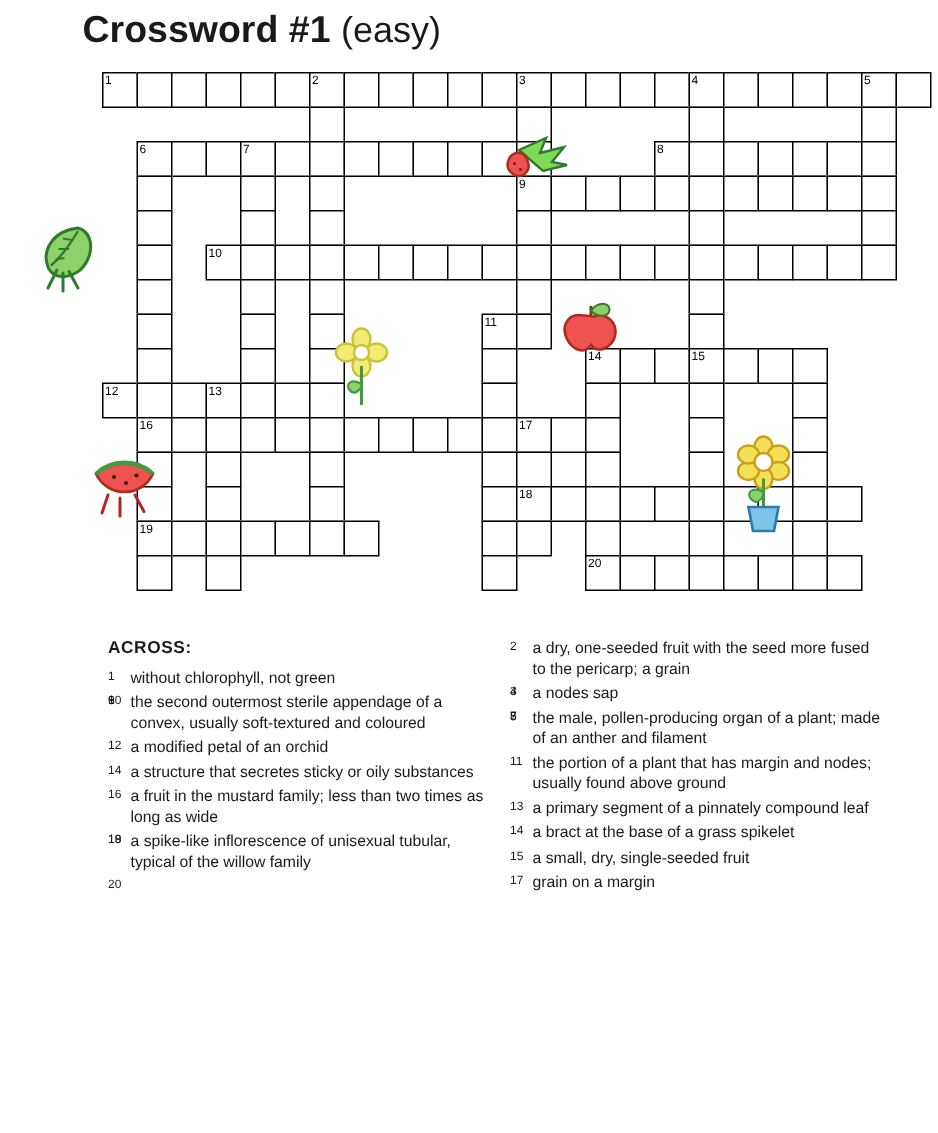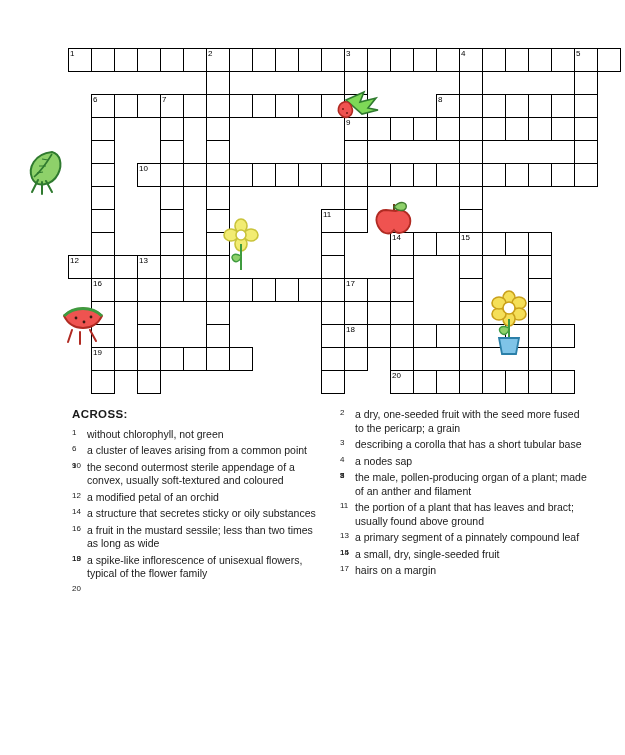--- a/index.html
+++ b/index.html
@@ -54,21 +54,21 @@
     top: 0px;
     font-size: 8px;
     line-height: 9px;
     font-family: "Liberation Sans", sans-serif;
     color: #000;
   }
   
   #clues {
     position: absolute;
     left: 0;
-    top: 408px;
+    top: 426px;
     width: 625px;
     height: 325px;
   }
   .clue-col {
     position: absolute;
     top: 0;
     font-size: 10.5px;
     line-height: 13.5px;
   }
   #across-col { left: 72px; width: 252px; }
@@ -95,20 +95,24 @@
   .doodle {
     position: absolute;
     pointer-events: none;
   }
 </style>
 </head>
 <body>
 
 <div id="page">
 
+  <div id="title-bar">
+    <span>Crossword #1</span>
+    <span class="easy">(easy)</span>
+  </div>
 
   <div id="grid-wrap">
       <div class="cell" style="left: 0px; top: 0px;">
         <span class="num">1</span>
       </div>
       <div class="cell" style="left: 23px; top: 0px;"></div>
       <div class="cell" style="left: 46px; top: 0px;"></div>
       <div class="cell" style="left: 69px; top: 0px;"></div>
       <div class="cell" style="left: 92px; top: 0px;"></div>
       <div class="cell" style="left: 115px; top: 0px;"></div>
@@ -382,41 +386,41 @@
     <path d="M24 29 L24 48" stroke="#3f9b3f" stroke-width="2" fill="none"></path>
     <path d="M24 38 C16 34 12 39 16 43 C20 47 24 42 24 38 Z" fill="#8ed16a" stroke="#3f9b3f" stroke-width="1.4"></path>
     <path d="M14 48 L34 48 L31 64 L17 64 Z" fill="#7fc4e8" stroke="#2a7fa8" stroke-width="1.8"></path>
   </svg>
 
   <div id="clues">
     <div class="clue-col" id="across-col">
       <div class="clue-head">ACROSS:</div>
       <div id="across-list">
           <div class="clue"><span class="cnum">1</span><span class="ctext">without chlorophyll, not green</span></div>
-          <div class="clue"><span class="cnum">6</span><span class="ctext">a cluster of leaves arising from a common point</span></div>
+          <div class="clue"><span class="cnum">6</span></div>
           <div class="clue"><span class="cnum">9</span></div>
           <div class="clue"><span class="cnum">10</span><span class="ctext">the second outermost sterile appendage of a convex, usually soft-textured and coloured</span></div>
           <div class="clue"><span class="cnum">12</span><span class="ctext">a modified petal of an orchid</span></div>
           <div class="clue"><span class="cnum">14</span><span class="ctext">a structure that secretes sticky or oily substances</span></div>
-          <div class="clue"><span class="cnum">16</span><span class="ctext">a fruit in the mustard sessile; less than two times as long as wide</span></div>
+          <div class="clue"><span class="cnum">16</span><span class="ctext">a fruit in the mustard family; less than two times as long as wide</span></div>
           <div class="clue"><span class="cnum">18</span></div>
-          <div class="clue"><span class="cnum">19</span><span class="ctext">a spike-like inflorescence of unisexual flowers, typical of the flower family</span></div>
+          <div class="clue"><span class="cnum">19</span><span class="ctext">a spike-like inflorescence of unisexual tubular, typical of the willow family</span></div>
           <div class="clue"><span class="cnum">20</span></div>
         </div>
     </div>
     <div class="clue-col" id="down-col">
       <div id="down-list">
           <div class="clue"><span class="cnum">2</span><span class="ctext">a dry, one-seeded fruit with the seed more fused to the pericarp; a grain</span></div>
-          <div class="clue"><span class="cnum">3</span><span class="ctext">describing a corolla that has a short tubular base</span></div>
+          <div class="clue"><span class="cnum">3</span></div>
           <div class="clue"><span class="cnum">4</span><span class="ctext">a nodes sap</span></div>
           <div class="clue"><span class="cnum">5</span></div>
           <div class="clue"><span class="cnum">7</span></div>
           <div class="clue"><span class="cnum">8</span><span class="ctext">the male, pollen-producing organ of a plant; made of an anther and filament</span></div>
-          <div class="clue"><span class="cnum">11</span><span class="ctext">the portion of a plant that has leaves and bract; usually found above ground</span></div>
+          <div class="clue"><span class="cnum">11</span><span class="ctext">the portion of a plant that has margin and nodes; usually found above ground</span></div>
           <div class="clue"><span class="cnum">13</span><span class="ctext">a primary segment of a pinnately compound leaf</span></div>
-          <div class="clue"><span class="cnum">14</span></div>
+          <div class="clue"><span class="cnum">14</span><span class="ctext">a bract at the base of a grass spikelet</span></div>
           <div class="clue"><span class="cnum">15</span><span class="ctext">a small, dry, single-seeded fruit</span></div>
-          <div class="clue"><span class="cnum">17</span><span class="ctext">hairs on a margin</span></div>
+          <div class="clue"><span class="cnum">17</span><span class="ctext">grain on a margin</span></div>
         </div>
     </div>
   </div>
 
 </div>
 
 </body></html>

